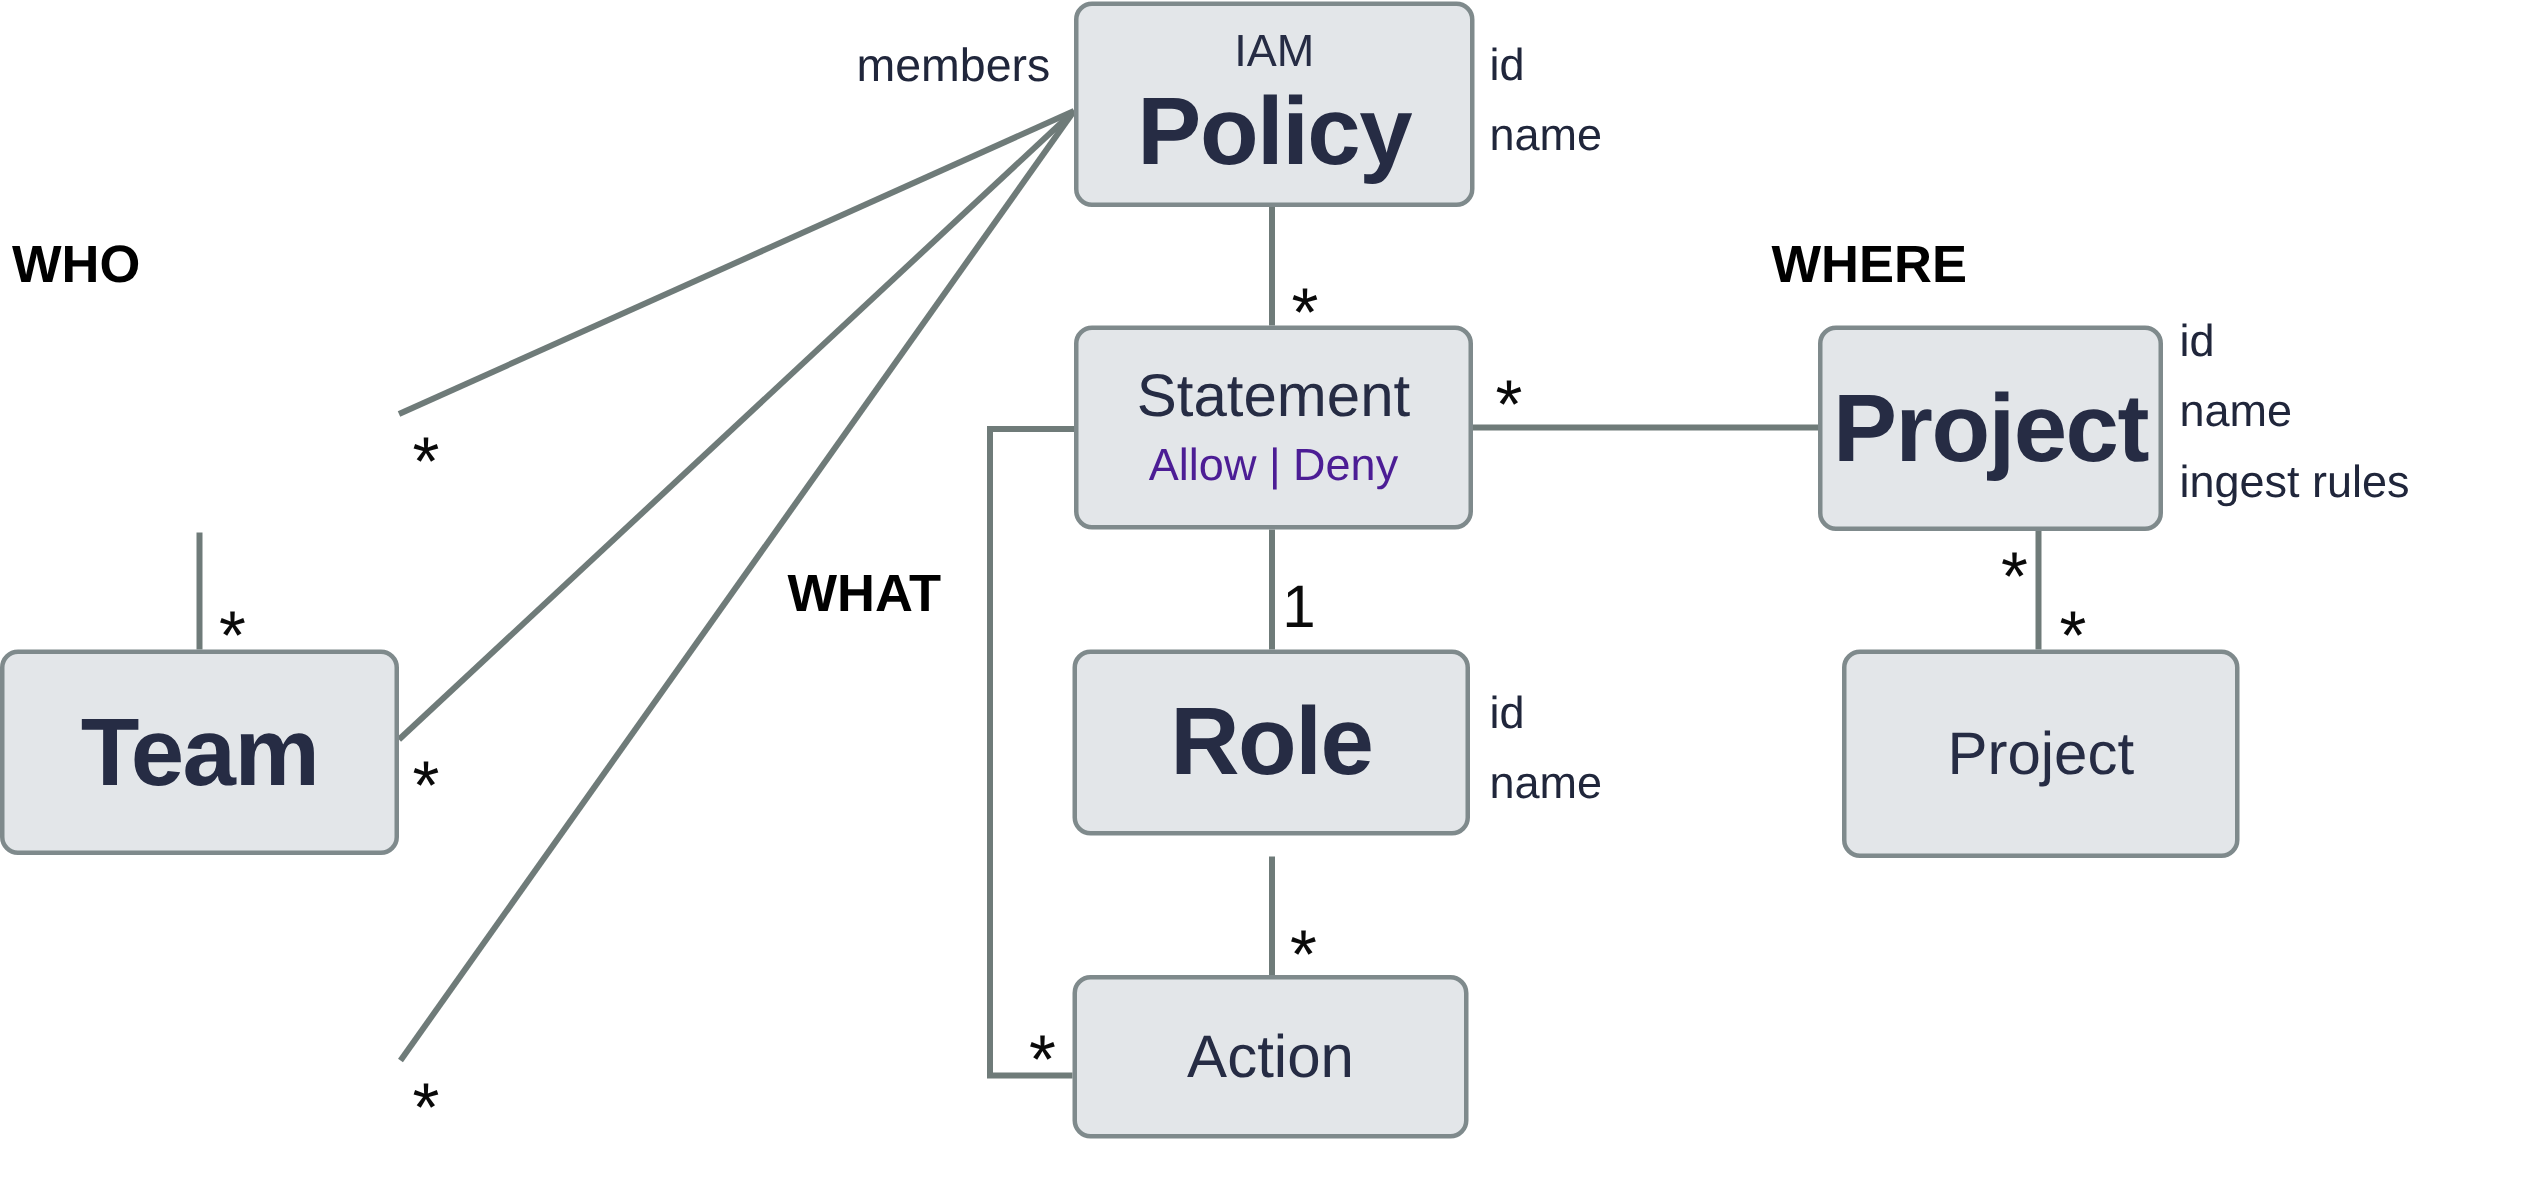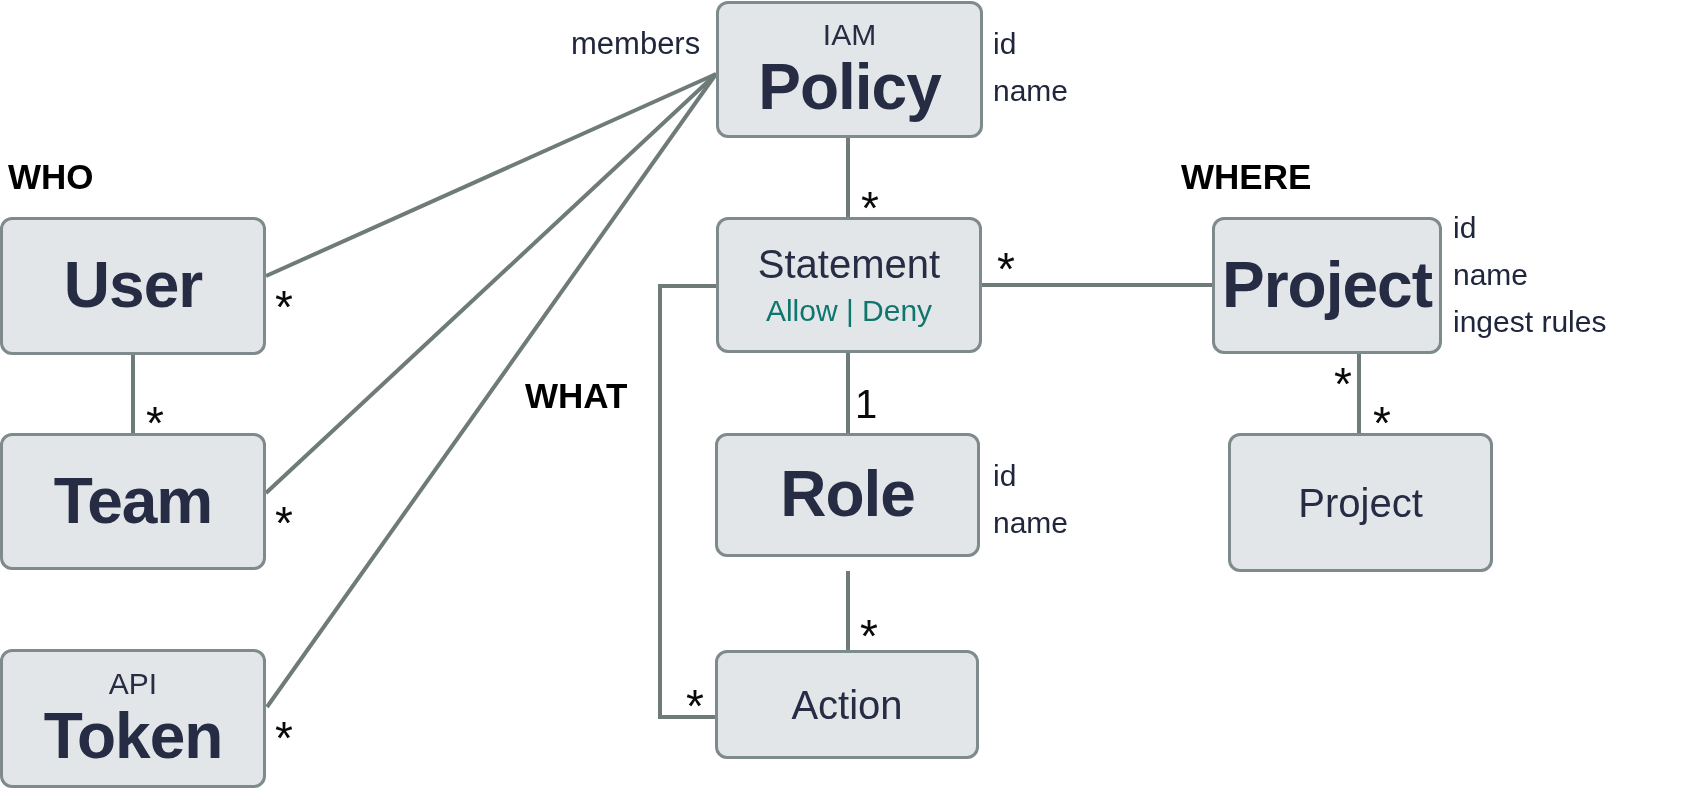--- a/index.html
+++ b/index.html
@@ -51,21 +51,21 @@
   .node .pretitle {
     font-size: 30px;
     font-weight: 400;
     color: #262c44;
     line-height: 1.1;
     margin-bottom: 3px;
   }
   .node .subtitle {
     font-size: 30px;
     font-weight: 400;
-    color: #0f766e;
+    color: #4c1d95;
     margin-top: 9px;
   }
   .attrs {
     position: absolute;
     font-size: 30px;
     color: #20263b;
     line-height: 47px;
     white-space: nowrap;
   }
   .group-label {
@@ -117,32 +117,25 @@
   <div class="group-label" style="left:525px; top:376px;">WHAT</div>
   <div class="group-label" style="left:1181px; top:157px;">WHERE</div>
 
   <div class="members-label" style="left:551px; top:26px;margin-left:20px;">members</div>
 
   <div class="node" style="left:716px; top:1px; width:267px; height:137px;">
     <div class="pretitle">IAM</div>
     <div class="title">Policy</div>
   </div>
 
-  <div class="node" style="left:0px; top:217px; width:266px; height:138px;">
-    <div class="title">User</div>
-  </div>
 
   <div class="node" style="left:0px; top:433px; width:266px; height:137px;">
     <div class="title">Team</div>
   </div>
 
-  <div class="node" style="left:0px; top:649px; width:266px; height:139px;">
-    <div class="pretitle">API</div>
-    <div class="title">Token</div>
-  </div>
 
   <div class="node" style="left:716px; top:217px; width:266px; height:136px;">
     <div class="title regular">Statement</div>
     <div class="subtitle">Allow | Deny</div>
   </div>
 
   <div class="node" style="left:715px; top:433px; width:265px; height:124px;">
     <div class="title">Role</div>
   </div>
 

